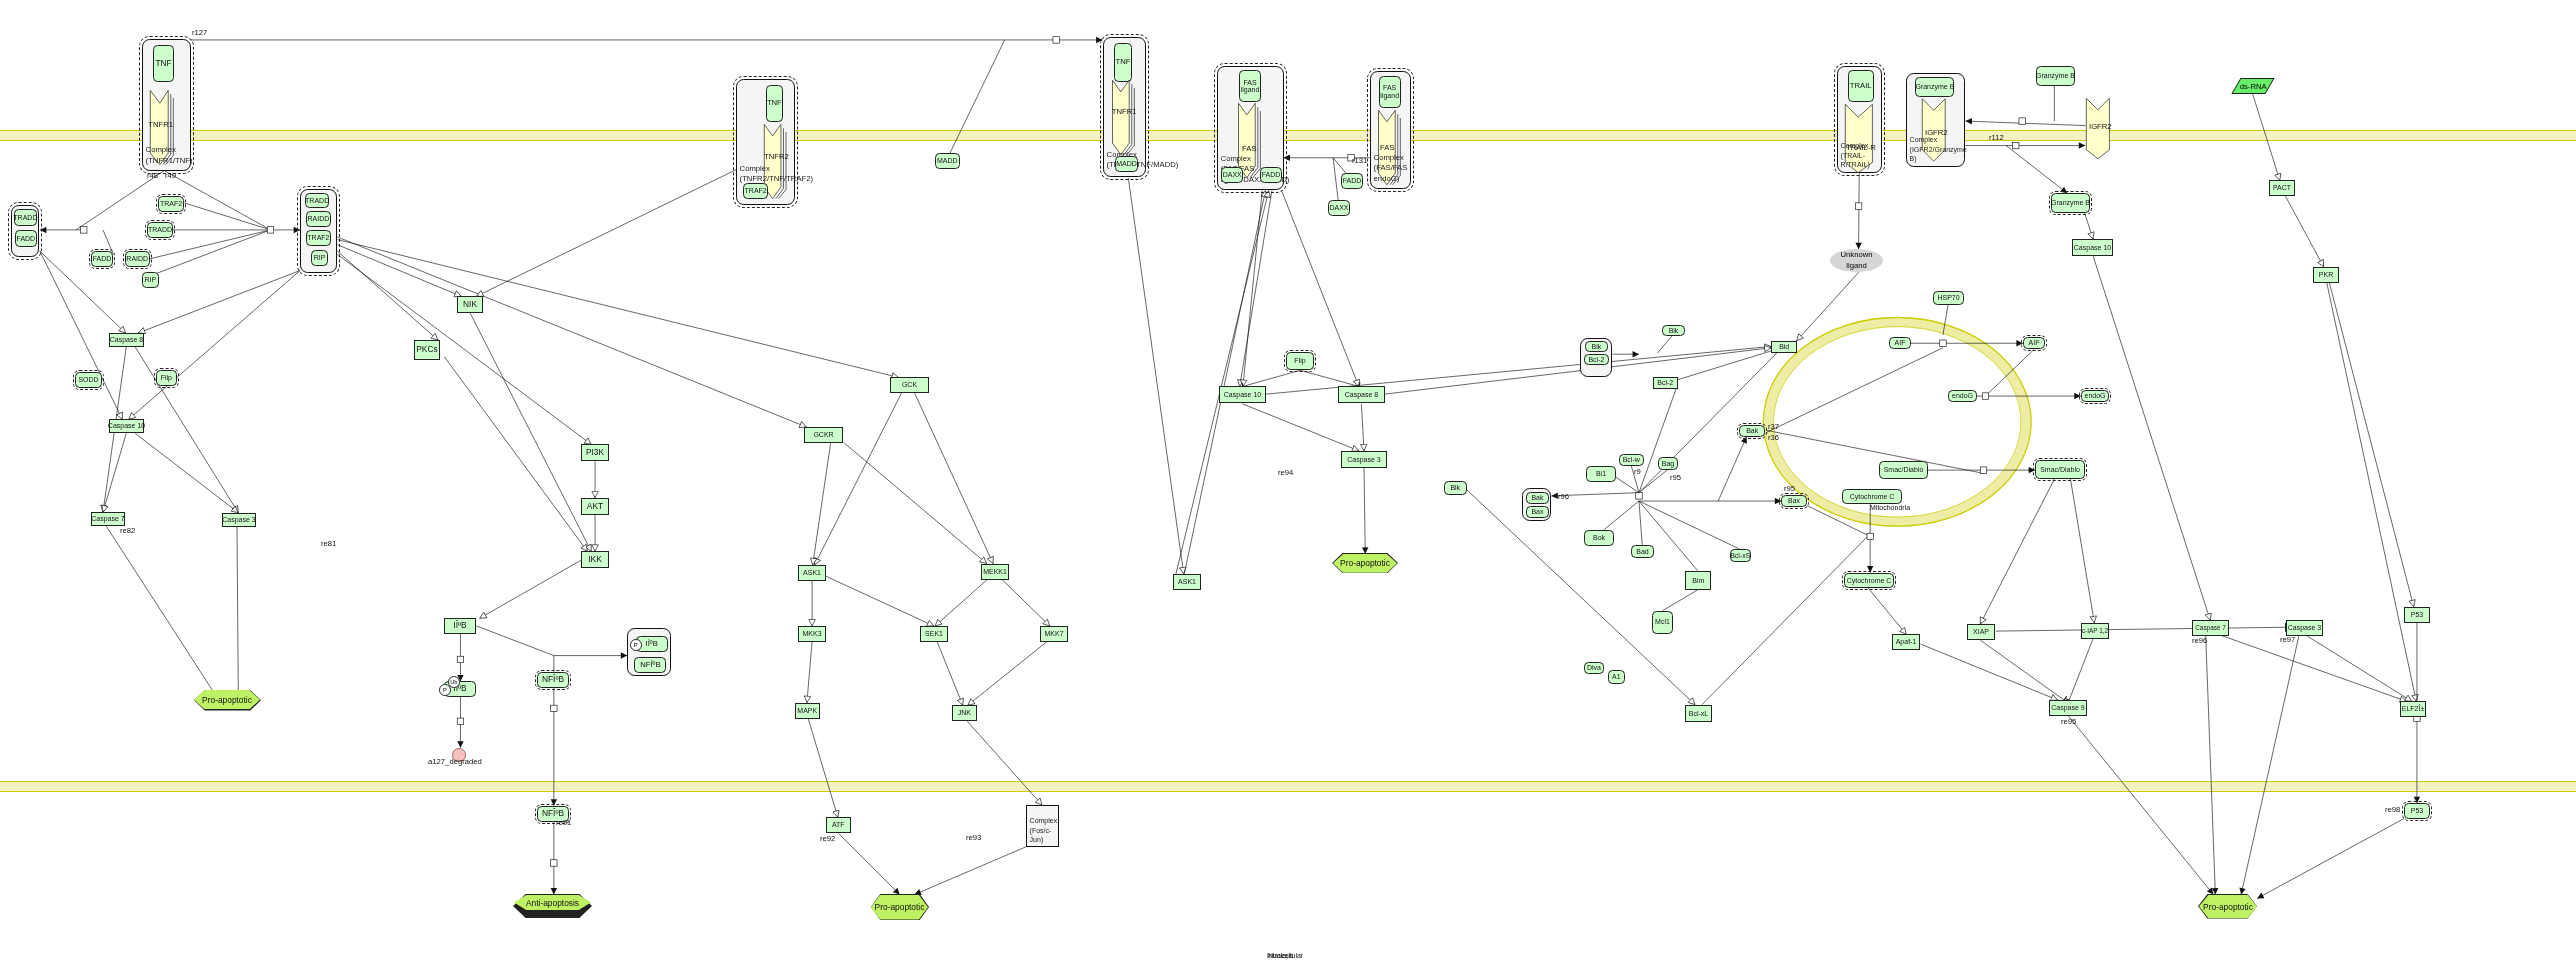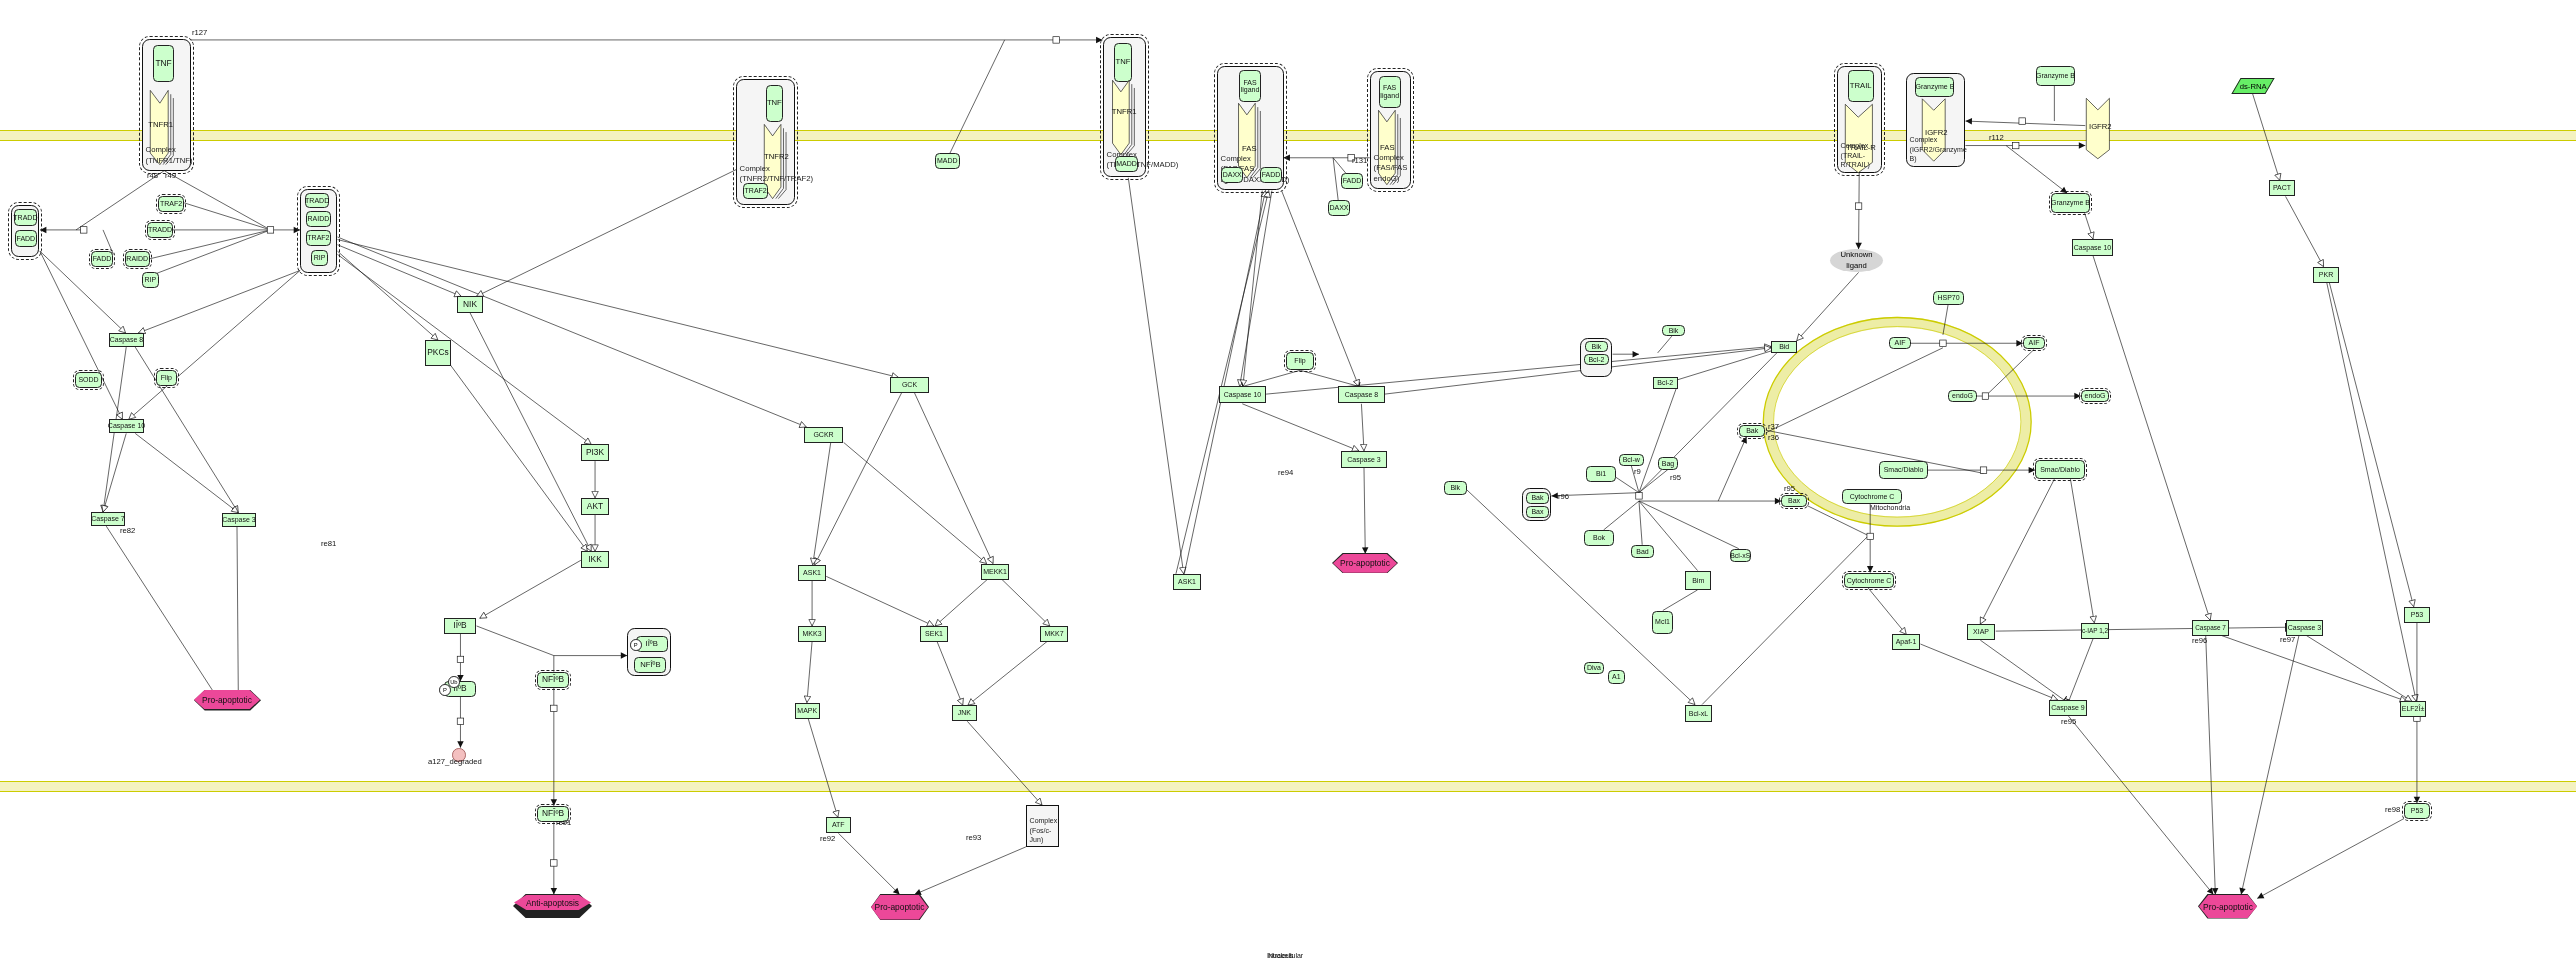--- a/index.html
+++ b/index.html
@@ -7,21 +7,21 @@
   #canvas{position:absolute;left:0;top:0;width:2576px;height:966px;}
   svg#edges{position:absolute;left:0;top:0;width:2576px;height:966px;}
   .membrane{position:absolute;left:0;width:2576px;height:9px;background:#f4f2c0;border-top:1.3px solid #cccc00;border-bottom:1.3px solid #cccc00;}
   .node{position:absolute;background:#ccffcc;border:1px solid #222;font-size:8.4px;color:#111;display:flex;align-items:center;justify-content:center;text-align:center;box-sizing:border-box;line-height:1.1;white-space:nowrap;}
   .node.round{border-radius:4.5px;}
   .node.multi{outline:1px dashed #222;outline-offset:1.9px;}
   .complex{position:absolute;background:#f5f5f5;border:1.9px solid #111;border-radius:7.7px;box-sizing:border-box;}
   .complex.multi{outline:1px dashed #222;outline-offset:2.6px;}
   .complex .cx-label{position:absolute;left:2.6px;bottom:3.9px;font-size:7.7px;color:#222;line-height:1.35;white-space:nowrap;}
   .receptor{position:absolute;}
-  .phen{position:absolute;background:#ec4899;font-size:8.4px;color:#111;display:flex;align-items:center;justify-content:center;clip-path:polygon(16% 0,84% 0,100% 50%,84% 100%,16% 100%,0 50%);}
+  .phen{position:absolute;background:#bef264;font-size:8.4px;color:#111;display:flex;align-items:center;justify-content:center;clip-path:polygon(16% 0,84% 0,100% 50%,84% 100%,16% 100%,0 50%);}
   .phen-border{position:absolute;background:#222;clip-path:polygon(16% 0,84% 0,100% 50%,84% 100%,16% 100%,0 50%);}
   .lbl{position:absolute;font-size:7.7px;color:#111;white-space:nowrap;}
   .unknown{position:absolute;background:#d6d6d6;border-radius:50%;font-size:7.7px;display:flex;align-items:center;justify-content:center;text-align:center;line-height:1.4;}
   .dsrna{position:absolute;background:#66ee66;border:0.6px solid #222;font-size:7.7px;display:flex;align-items:center;justify-content:center;transform:skewX(-30deg);}
   .dsrna span{transform:skewX(30deg);}
   .degraded{position:absolute;width:11.6px;height:11.6px;border-radius:50%;background:#f4c0c0;border:0.6px solid #a66;}
   .state{position:absolute;width:9.7px;height:9.7px;border-radius:50%;background:#fff;border:0.6px solid #222;font-size:5.8px;display:flex;align-items:center;justify-content:center;}
 </style>
 </head>
 <body>
@@ -221,21 +221,21 @@
   <div class="node round" style="left:142px;top:272px;width:16.7px;height:15.5px;font-size:7px">RIP</div>
 
   <div class="node" style="left:109px;top:333px;width:35px;height:14px;font-size:7px">Caspase 8</div>
   <div class="node round multi" style="left:75px;top:372px;width:27px;height:15.5px;font-size:7px">SODD</div>
   <div class="node round multi" style="left:156px;top:370px;width:20.6px;height:15.5px;font-size:7px">Flip</div>
   <div class="node" style="left:109px;top:419px;width:35px;height:14px;font-size:7px">Caspase 10</div>
   <div class="node" style="left:91px;top:512px;width:34px;height:13.5px;font-size:7px">Caspase 7</div>
   <div class="node" style="left:222px;top:513px;width:34px;height:13.5px;font-size:7px">Caspase 3</div>
 
   <div class="node" style="left:457px;top:296px;width:26px;height:16.7px">NIK</div>
-  <div class="node" style="left:425px;top:340px;width:26px;height:26px">PKCs</div>
+  <div class="node" style="left:414px;top:340px;width:26px;height:20px">PKCs</div>
   <div class="node" style="left:581px;top:444px;width:28px;height:16.7px">PI3K</div>
   <div class="node" style="left:581px;top:498px;width:28px;height:16.7px">AKT</div>
   <div class="node" style="left:581px;top:551px;width:28px;height:16.7px">IKK</div>
   <div class="node" style="left:444px;top:618px;width:32px;height:15.5px">IÎºB</div>
   <div class="node round" style="left:444px;top:681px;width:32px;height:15.5px">IÎºB</div>
   <div class="state" style="left:439px;top:684px">P</div>
   <div class="state" style="left:448px;top:676px">Ub</div>
   <div class="degraded" style="left:452px;top:748px"></div>
   <span class="lbl" style="left:428px;top:757px">a127_degraded</span>
   <div class="node round multi" style="left:537px;top:672px;width:32px;height:15.5px">NFÎºB</div>

